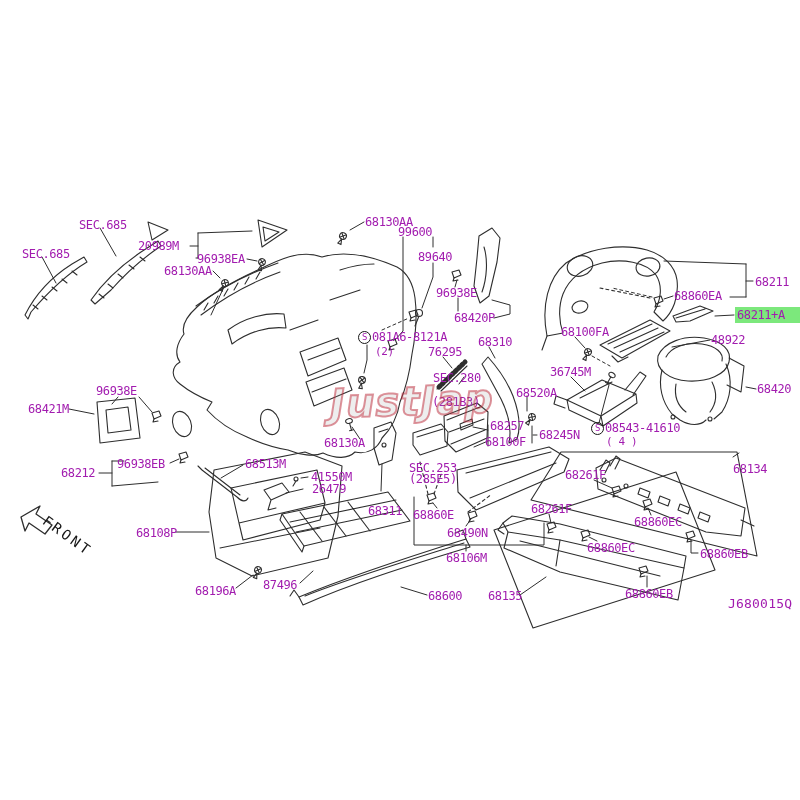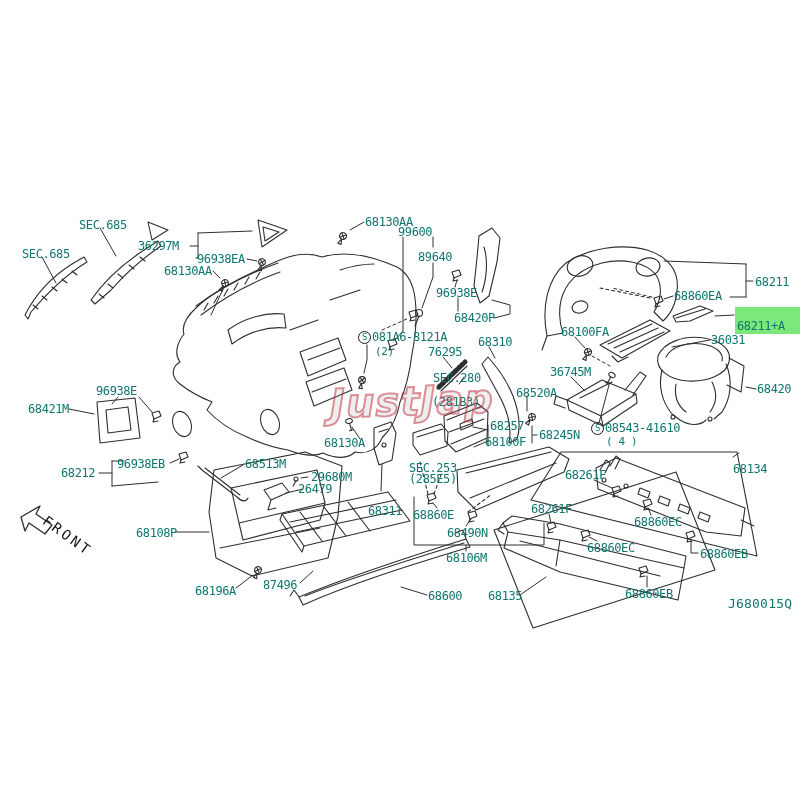--- a/index.html
+++ b/index.html
@@ -1,22 +1,22 @@
 <!DOCTYPE html>
 <html><head>
 <meta charset="utf-8">
 <style>
   html,body{margin:0;padding:0;background:#ffffff;}
   #stage{position:relative;width:800px;height:800px;background:#ffffff;overflow:hidden;
          font-family:"DejaVu Sans Mono", monospace;}
   #art{position:absolute;left:0;top:0;}
   .lbl{position:absolute;font-size:12px;line-height:13px;letter-spacing:-0.4px;
-       color:#0f766e;white-space:nowrap;z-index:3;}
+       color:#a21caf;white-space:nowrap;z-index:3;}
   .lbl.small{font-size:11px;}
-  .hl{background:#7ce87c;padding:13px 4px 1px 2px;width:60px;}
+  .hl{background:#7ce87c;padding:2px 4px 1px 2px;width:60px;}
   .cs{display:inline-flex;align-items:center;justify-content:center;
       width:11px;height:11px;border:1px solid #161616;border-radius:50%;
       font-size:9px;margin-right:1px;vertical-align:1px;}
   #front{transform:rotate(36deg);transform-origin:left top;font-size:14px;
          letter-spacing:3px;color:#161616;}
   #wm{position:absolute;left:330px;top:378px;z-index:4;font-size:40px;font-weight:bold;
       font-style:italic;font-family:"DejaVu Sans", sans-serif;letter-spacing:1px;
       color:rgba(160,160,160,0.18);-webkit-text-stroke:2px rgba(190,40,55,0.5);
       transform:rotate(-2deg);pointer-events:none;}
   #code{font-size:13px;letter-spacing:0.2px;}
@@ -199,60 +199,60 @@
     <path d="M360,439 L352,427 M381,491 L382,464"></path>
   </g>
 
   <g>
     <path d="M21,517 L40,506 L36,514 L52,525 L45,534 L29,523 L25,531 Z" fill="#ffffff" stroke-width="1.3"></path>
   </g>
 </svg>
 
 <div class="lbl" style="left:79px;top:219px">SEC.685</div>
 <div class="lbl" style="left:22px;top:248px">SEC.685</div>
-<div class="lbl" style="left:138px;top:240px">36297M</div>
+<div class="lbl" style="left:138px;top:240px">20989M</div>
 <div class="lbl" style="left:197px;top:253px">96938EA</div>
 <div class="lbl" style="left:164px;top:265px">68130AA</div>
 <div class="lbl" style="left:365px;top:216px">68130AA</div>
 <div class="lbl" style="left:398px;top:226px">99600</div>
 <div class="lbl" style="left:418px;top:251px">89640</div>
 <div class="lbl" style="left:436px;top:287px">96938E</div>
 <div class="lbl" style="left:454px;top:312px">68420P</div>
 
 <div class="lbl" style="left:358px;top:331px"><span class="cs">S</span><span>081A6-8121A</span></div>
 <div class="lbl small" style="left:375px;top:345px">(2)</div>
 
 <div class="lbl" style="left:428px;top:346px">76295</div>
 <div class="lbl" style="left:478px;top:336px">68310</div>
 <div class="lbl" style="left:433px;top:372px">SEC.280</div>
 <div class="lbl" style="left:432px;top:396px">(281B3)</div>
 
 <div class="lbl" style="left:755px;top:276px">68211</div>
 <div class="lbl" style="left:674px;top:290px">68860EA</div>
 <div class="lbl hl" style="left:735px;top:307px">68211+A</div>
-<div class="lbl" style="left:711px;top:334px">36031</div>
+<div class="lbl" style="left:711px;top:334px">48922</div>
 <div class="lbl" style="left:561px;top:326px">68100FA</div>
 <div class="lbl" style="left:550px;top:366px">36745M</div>
 <div class="lbl" style="left:516px;top:387px">68520A</div>
 <div class="lbl" style="left:757px;top:383px">68420</div>
 
 <div class="lbl" style="left:591px;top:422px"><span class="cs">S</span><span>08543-41610</span></div>
 <div class="lbl small" style="left:606px;top:435px">( 4 )</div>
 
 <div class="lbl" style="left:539px;top:429px">68245N</div>
 <div class="lbl" style="left:490px;top:420px">68257</div>
 <div class="lbl" style="left:485px;top:436px">68100F</div>
 
 <div class="lbl" style="left:96px;top:385px">96938E</div>
 <div class="lbl" style="left:28px;top:403px">68421M</div>
 <div class="lbl" style="left:117px;top:458px">96938EB</div>
 <div class="lbl" style="left:61px;top:467px">68212</div>
 <div class="lbl" style="left:245px;top:458px">68513M</div>
-<div class="lbl" style="left:311px;top:471px">29680M</div>
-<div class="lbl" style="left:298px;top:483px">26479</div>
+<div class="lbl" style="left:311px;top:471px">41550M</div>
+<div class="lbl" style="left:312px;top:483px">26479</div>
 <div class="lbl" style="left:324px;top:437px">68130A</div>
 <div class="lbl" style="left:368px;top:505px">68311</div>
 <div class="lbl" style="left:409px;top:462px">SEC.253</div>
 <div class="lbl" style="left:409px;top:473px">(285E5)</div>
 <div class="lbl" style="left:413px;top:509px">68860E</div>
 <div class="lbl" style="left:447px;top:527px">68490N</div>
 <div class="lbl" style="left:446px;top:552px">68106M</div>
 <div class="lbl" style="left:136px;top:527px">68108P</div>
 <div class="lbl" style="left:195px;top:585px">68196A</div>
 <div class="lbl" style="left:263px;top:579px">87496</div>

